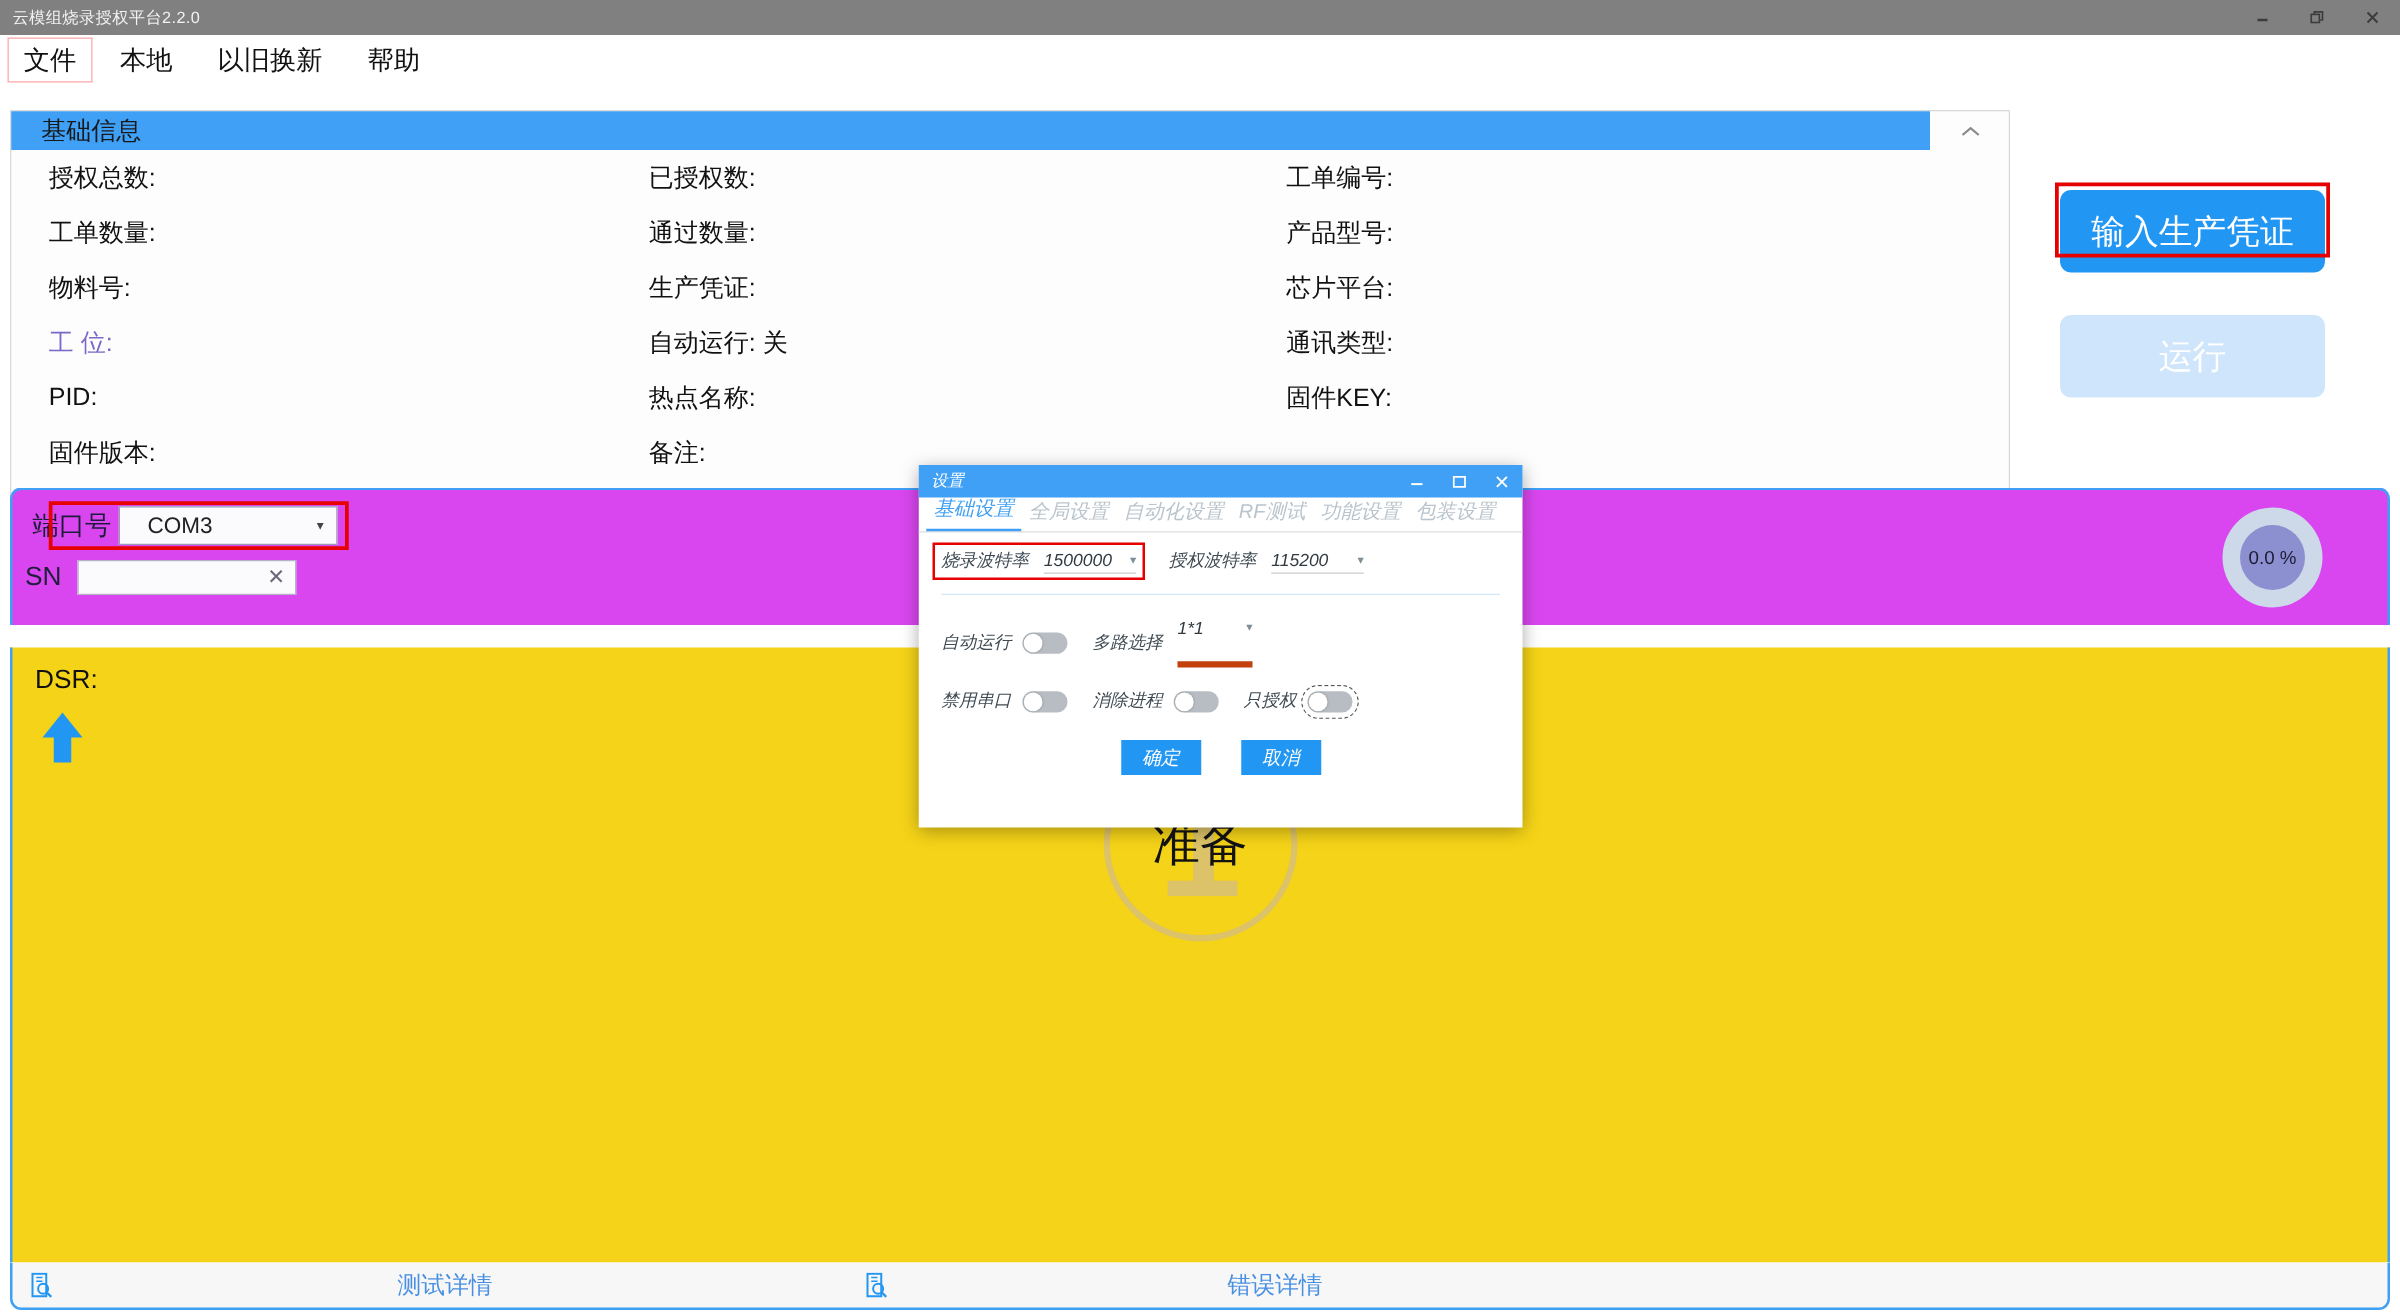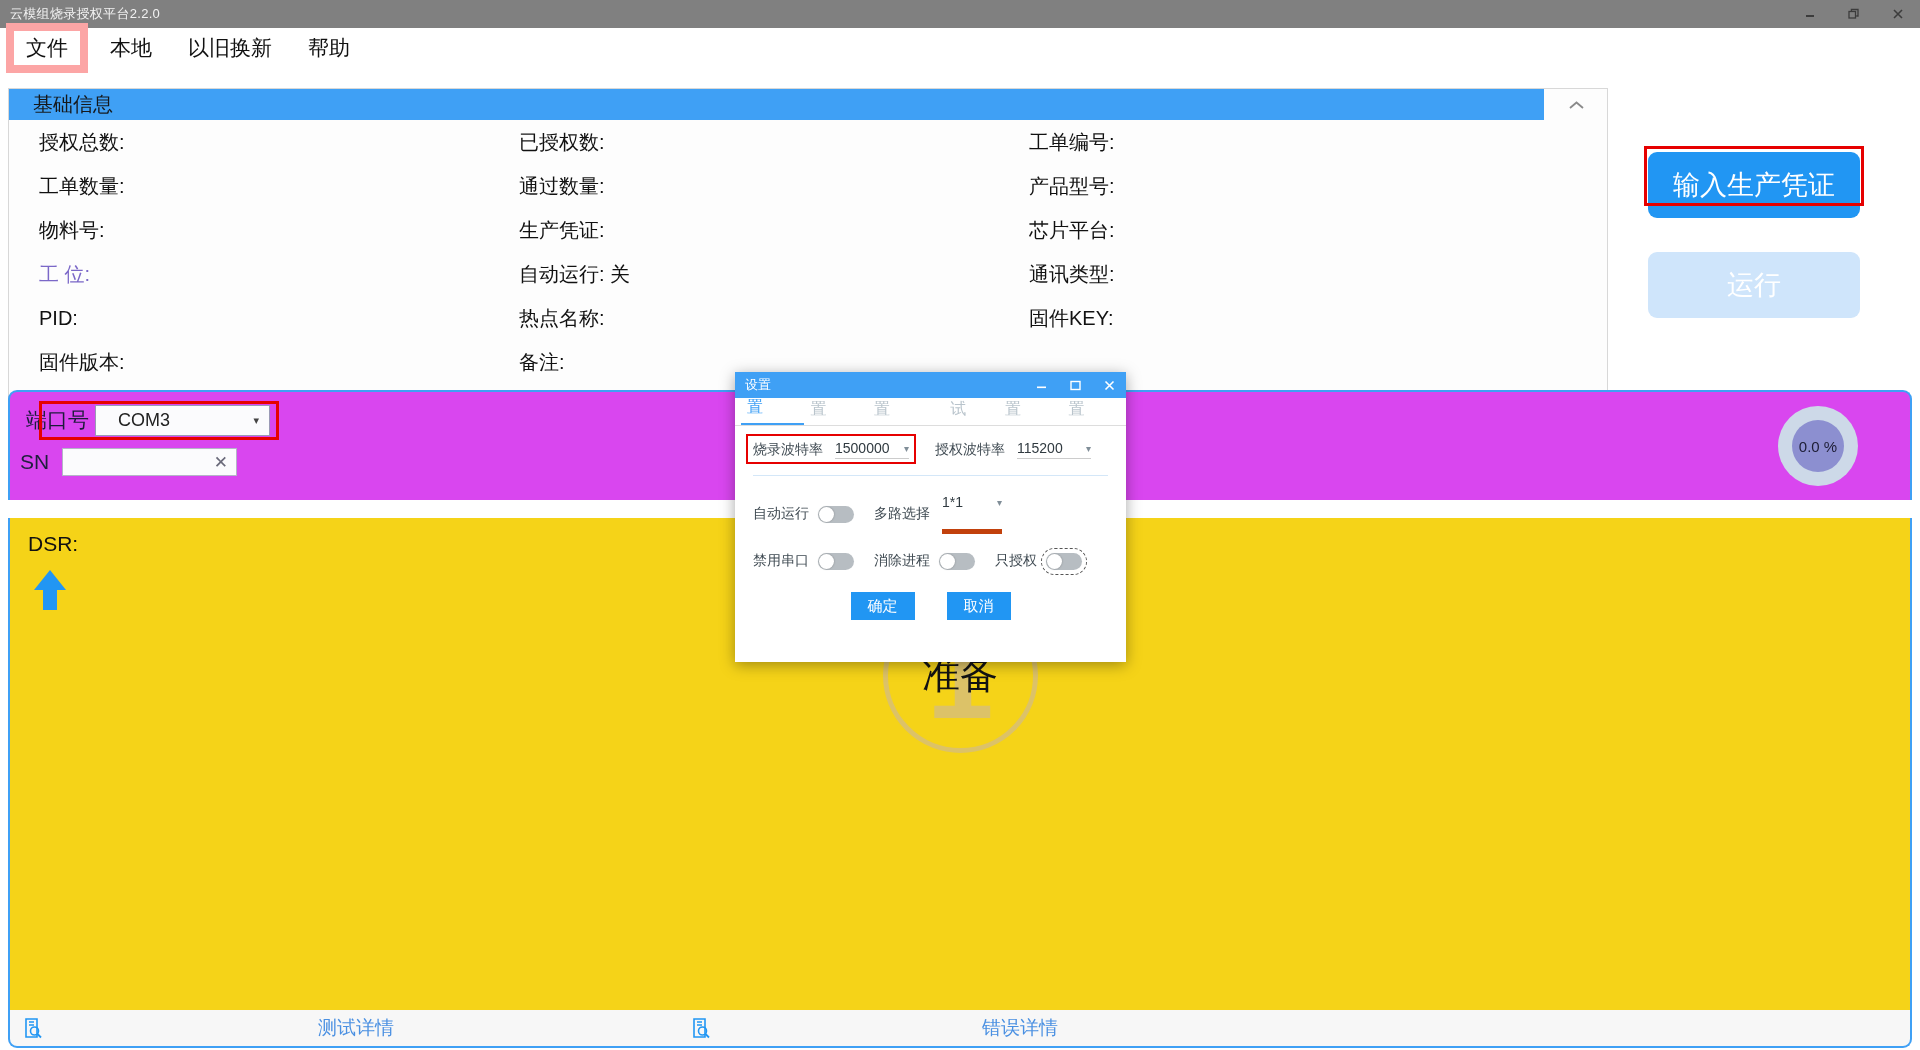--- a/index.html
+++ b/index.html
@@ -19,21 +19,21 @@
   #titlebar .tb-ctrls{ margin-left:auto; display:flex; height:28px;}
   #titlebar .tb-btn{ width:44px; height:28px; display:flex; align-items:center; justify-content:center; color:#3c3c3c;}
   #titlebar .tb-btn svg{ display:block; }
 
   
   #menubar{
     position:absolute; left:0; top:28px; width:1920px; height:40px;
     background:#ffffff; display:flex; align-items:center;
   }
   .menu-item{ font-size:21px; color:#111; padding:5px 14px; margin-left:8px; }
-  .menu-item.hl{ border:8px solid #fca5a5; margin-left:6px; padding:3px 12px;}
+  .menu-item.hl{ border:1px solid #fca5a5; margin-left:6px; padding:3px 12px;}
 
   
   #infopanel{
     position:absolute; left:8px; top:88px; width:1600px; height:313px;
     background:#fdfdfd; border:1px solid #d8d8d8;
   }
   #infohead{
     position:absolute; left:0; top:0; width:1535px; height:31px;
     background:#3fa0f5; display:flex; align-items:center;
   }
@@ -126,38 +126,38 @@
     display:flex; align-items:center;
   }
   .bb-icon{ color:#2196f3; display:flex; align-items:center; }
   #bb-i1{ position:absolute; left:14px; }
   #bb-l1{ position:absolute; left:308px; color:#4a90e2; font-size:19px; }
   #bb-i2{ position:absolute; left:682px; }
   #bb-l2{ position:absolute; left:972px; color:#4a90e2; font-size:19px; }
 
   
   #dialog{
-    position:absolute; left:735px; top:372px; width:391px; height:290px;
-    background:#ffffff; box-shadow:0 3px 14px rgba(0,0,0,.35);
+    position:absolute; left:735px; top:372px; width:483px; height:290px;
+    background:#ffffff; box-shadow:0 3px 14px rgba(0,0,0,.35);font-style:italic;
   }
   #dlg-title{
     height:26px; background:#3fa0f5; display:flex; align-items:center; position:relative;
   }
   #dlg-title .t{ color:#ffffff; font-size:13px; margin-left:10px; }
   #dlg-ctrls{ margin-left:auto; display:flex; align-items:center; }
   .dlg-btn{ width:34px; height:26px; display:flex; align-items:center; justify-content:center; color:#ffffff;}
   #dlg-tabs{
     height:28px; border-bottom:1px solid #dddddd; display:flex; align-items:flex-end;
     padding-left:6px;
   }
   .dlg-tab{ font-size:16px; color:#b9c4cc; padding:0 6px 5px 6px; }
   .dlg-tab.active{ color:#3fa0f5; border-bottom:2px solid #3fa0f5; }
   #dlg-body{ padding:14px 18px 0 18px; position:relative; }
   .fld-row{ display:flex; align-items:center; }
-  .fld{ display:flex; align-items:center; position:relative; }
+  .fld{ display:flex; align-items:flex-start; position:relative; }
   .fld-label{ font-size:14px; color:#3f4a52; }
   .fld-val{
     font-size:14px; color:#303a40; margin-left:12px; min-width:74px;
     border-bottom:1px solid #cccccc; padding-bottom:2px;
     display:flex; align-items:center;
   }
   .fld-val .caret{ margin-left:auto; color:#808e98; font-size:10px; padding-left:10px;}
   #baud-hl{ position:absolute; left:-7px; top:-6px; width:170px; height:30px; border:2px solid #e60000;}
   #sep{ height:1px; background:#d4e7f8; margin:16px 0 0 0; }
   .tgl-row{ display:flex; align-items:center; margin-top:18px; }

